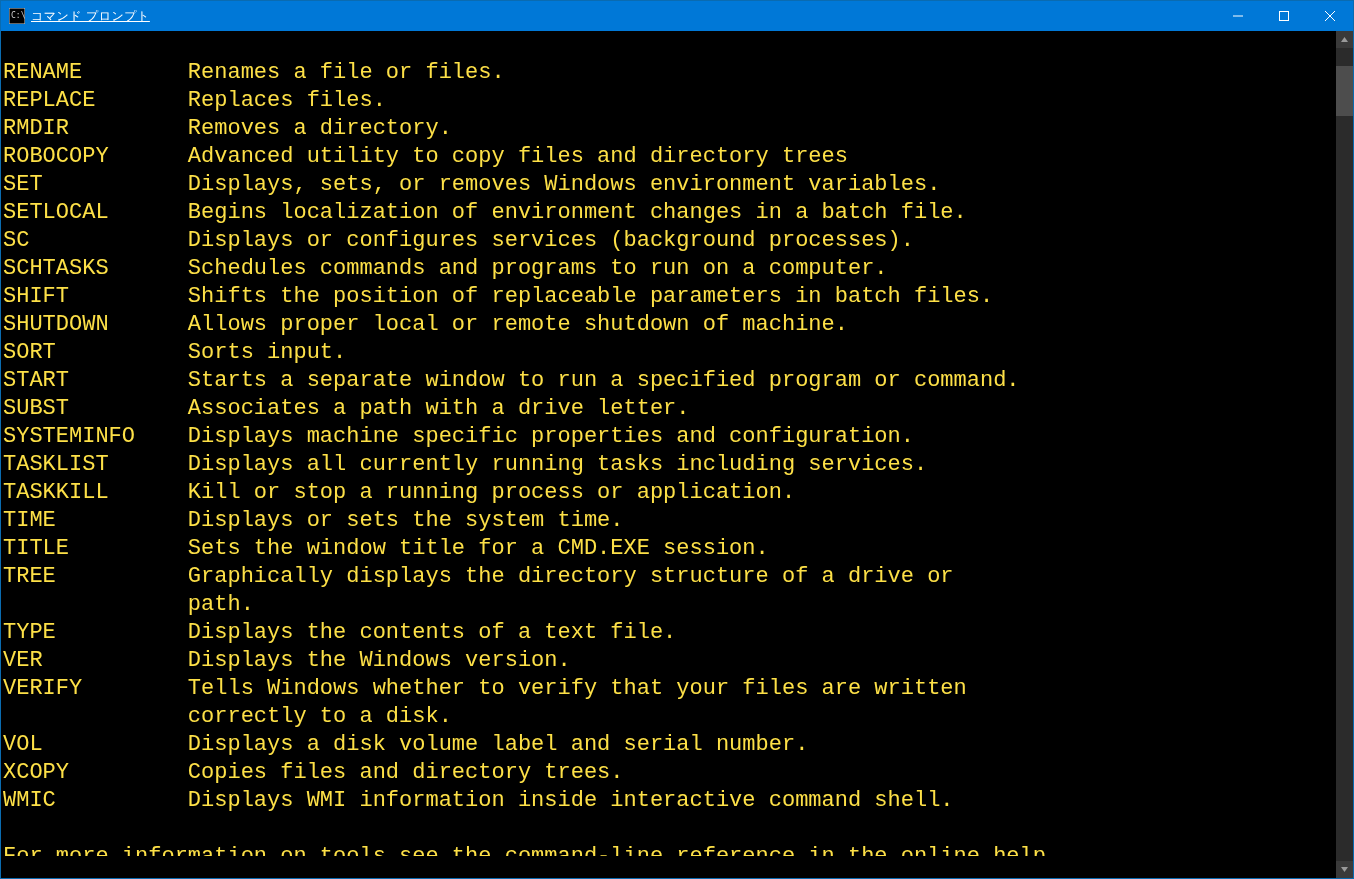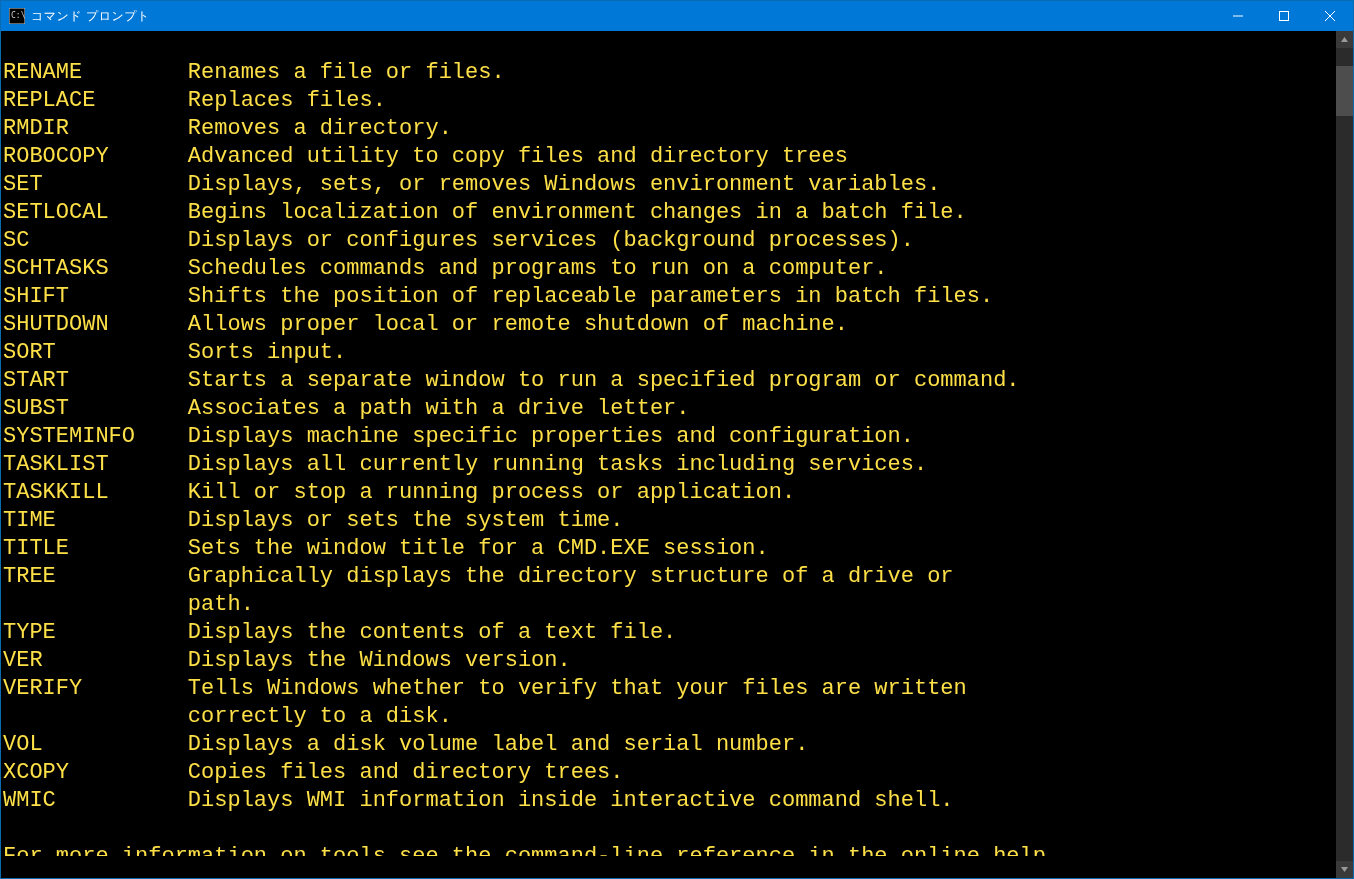--- a/index.html
+++ b/index.html
@@ -34,20 +34,21 @@
     margin: 0 6px 0 8px;
     display: flex;
     align-items: center;
     justify-content: center;
   }
   .titlebar .app-icon svg { display:block; }
   .titlebar .title-text {
     flex: 0 0 auto;
     padding-top: 1px;
     letter-spacing: 0.5px;
+    text-decoration: underline;
   }
   .titlebar .spacer { flex: 1 1 auto; }
   .win-btn {
     width: 46px;
     height: 30px;
     display: flex;
     align-items: center;
     justify-content: center;
     color: #fff;
   }

